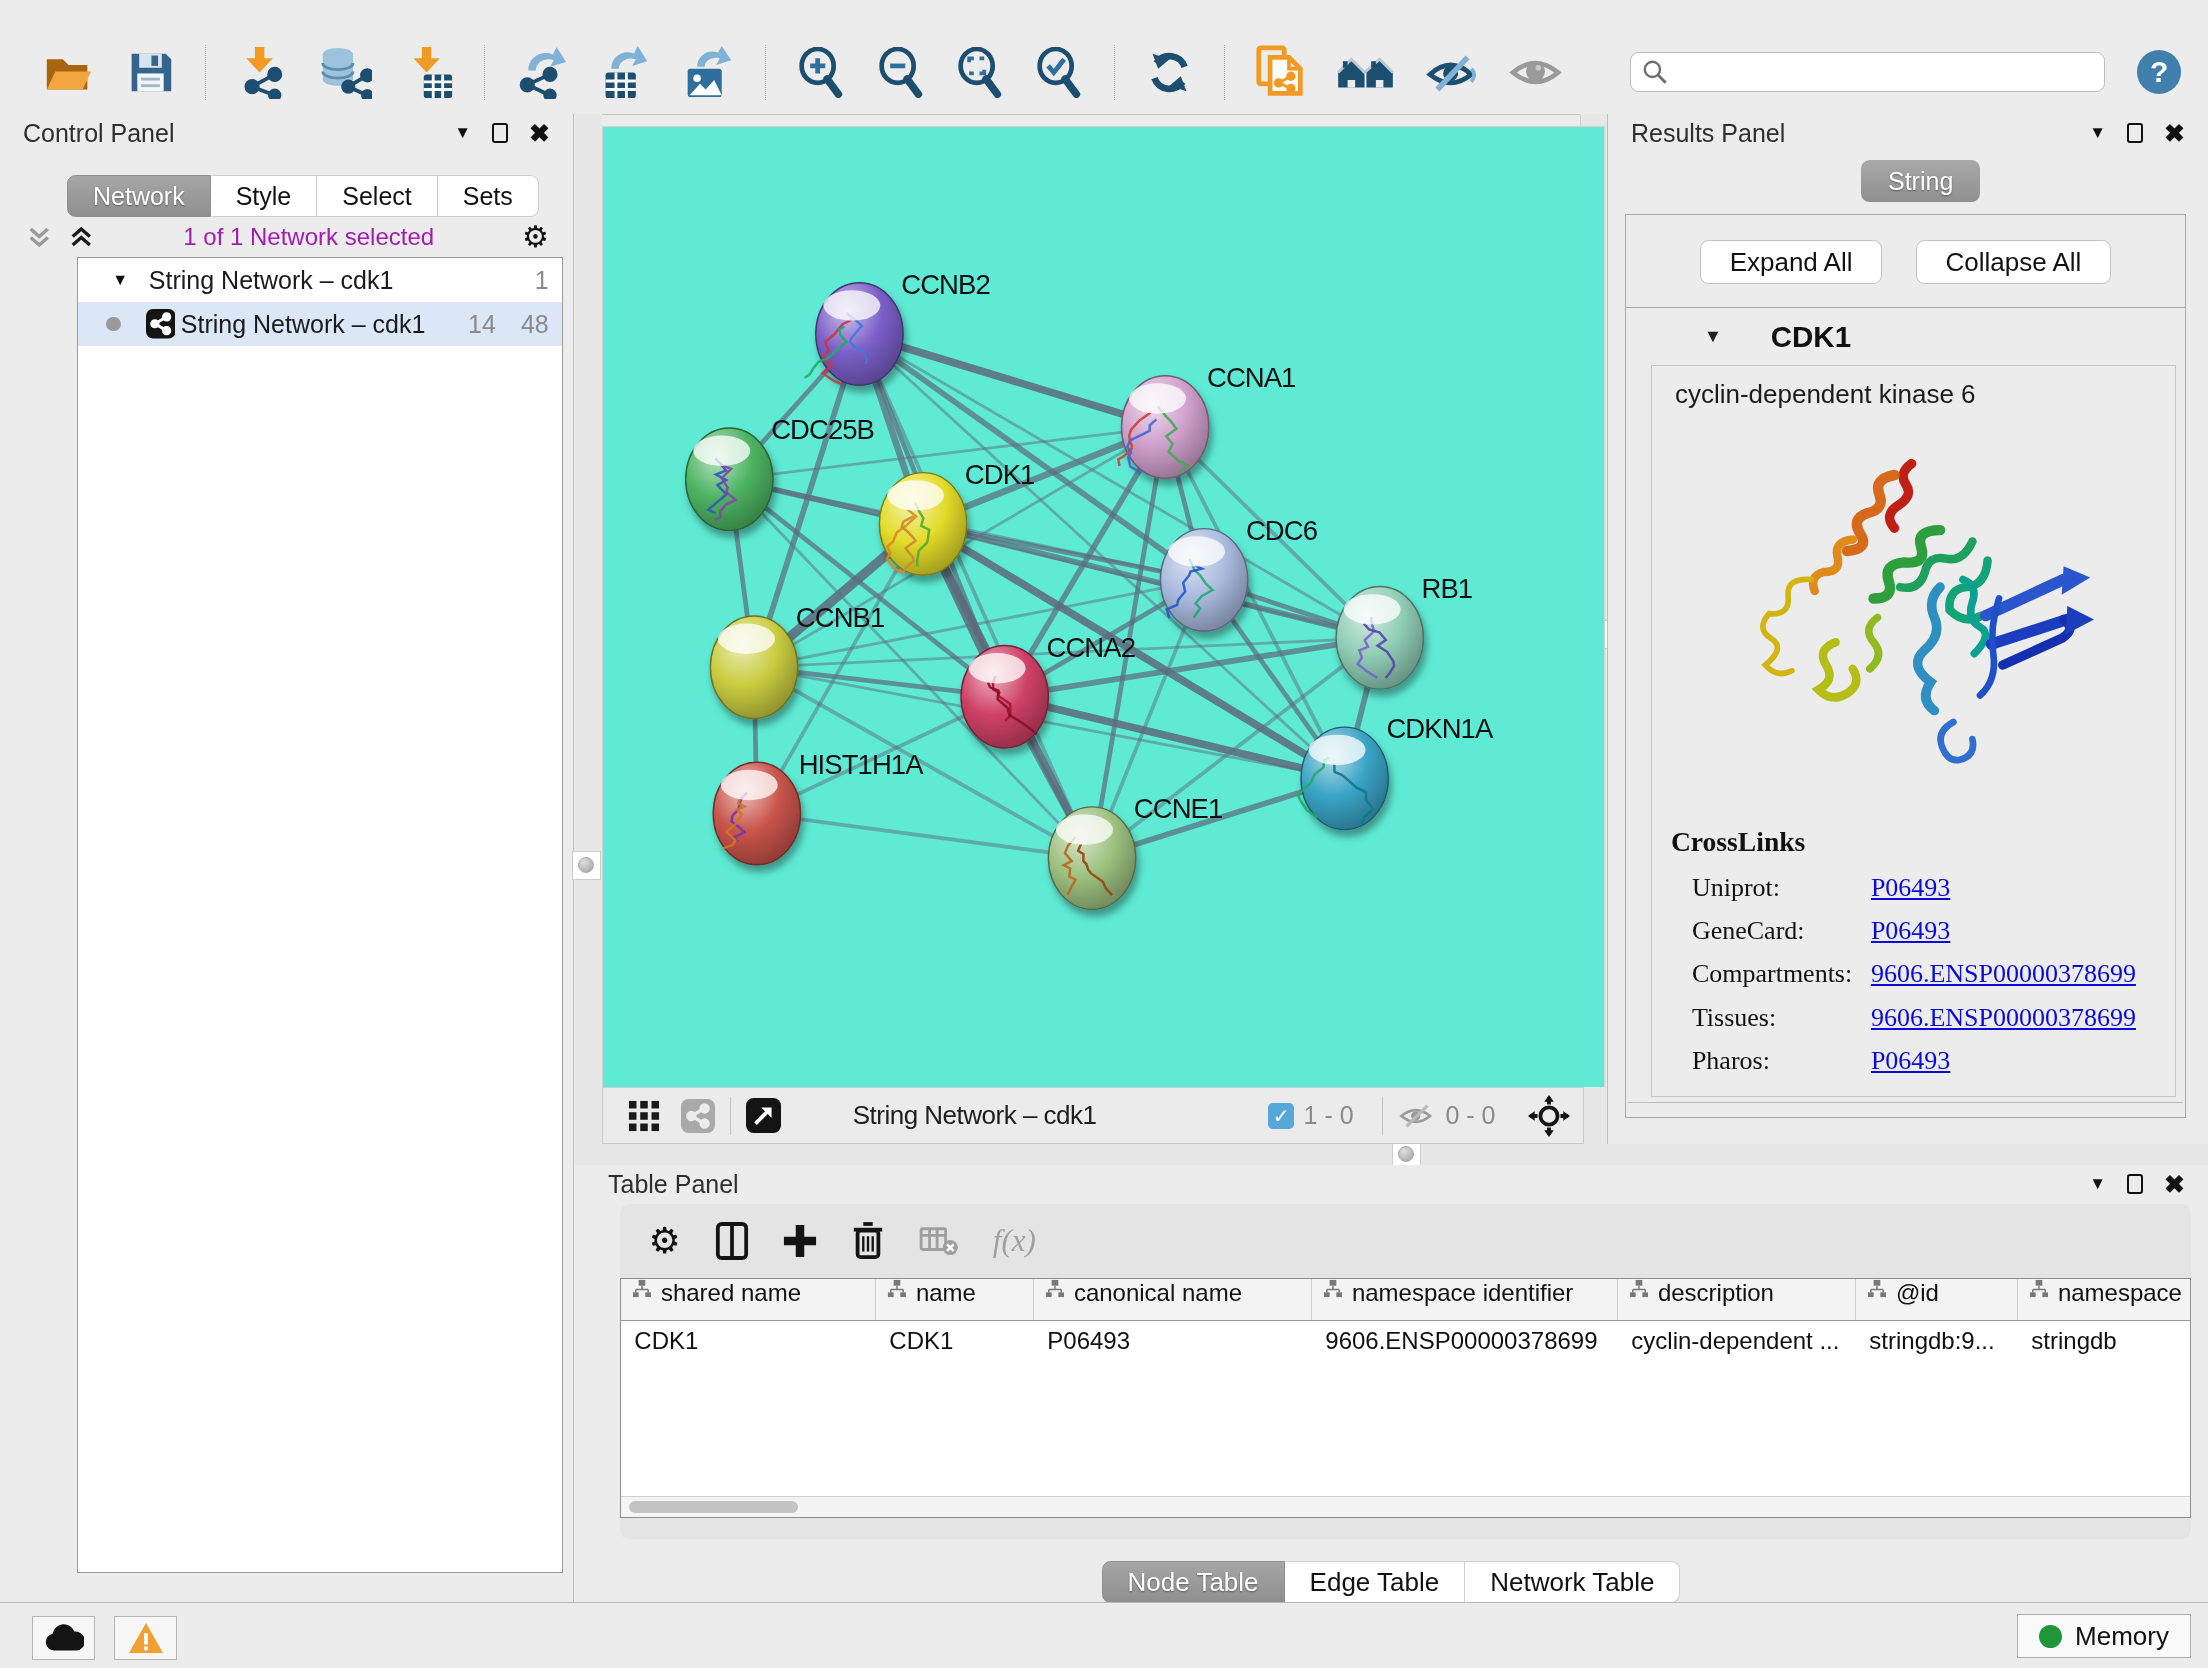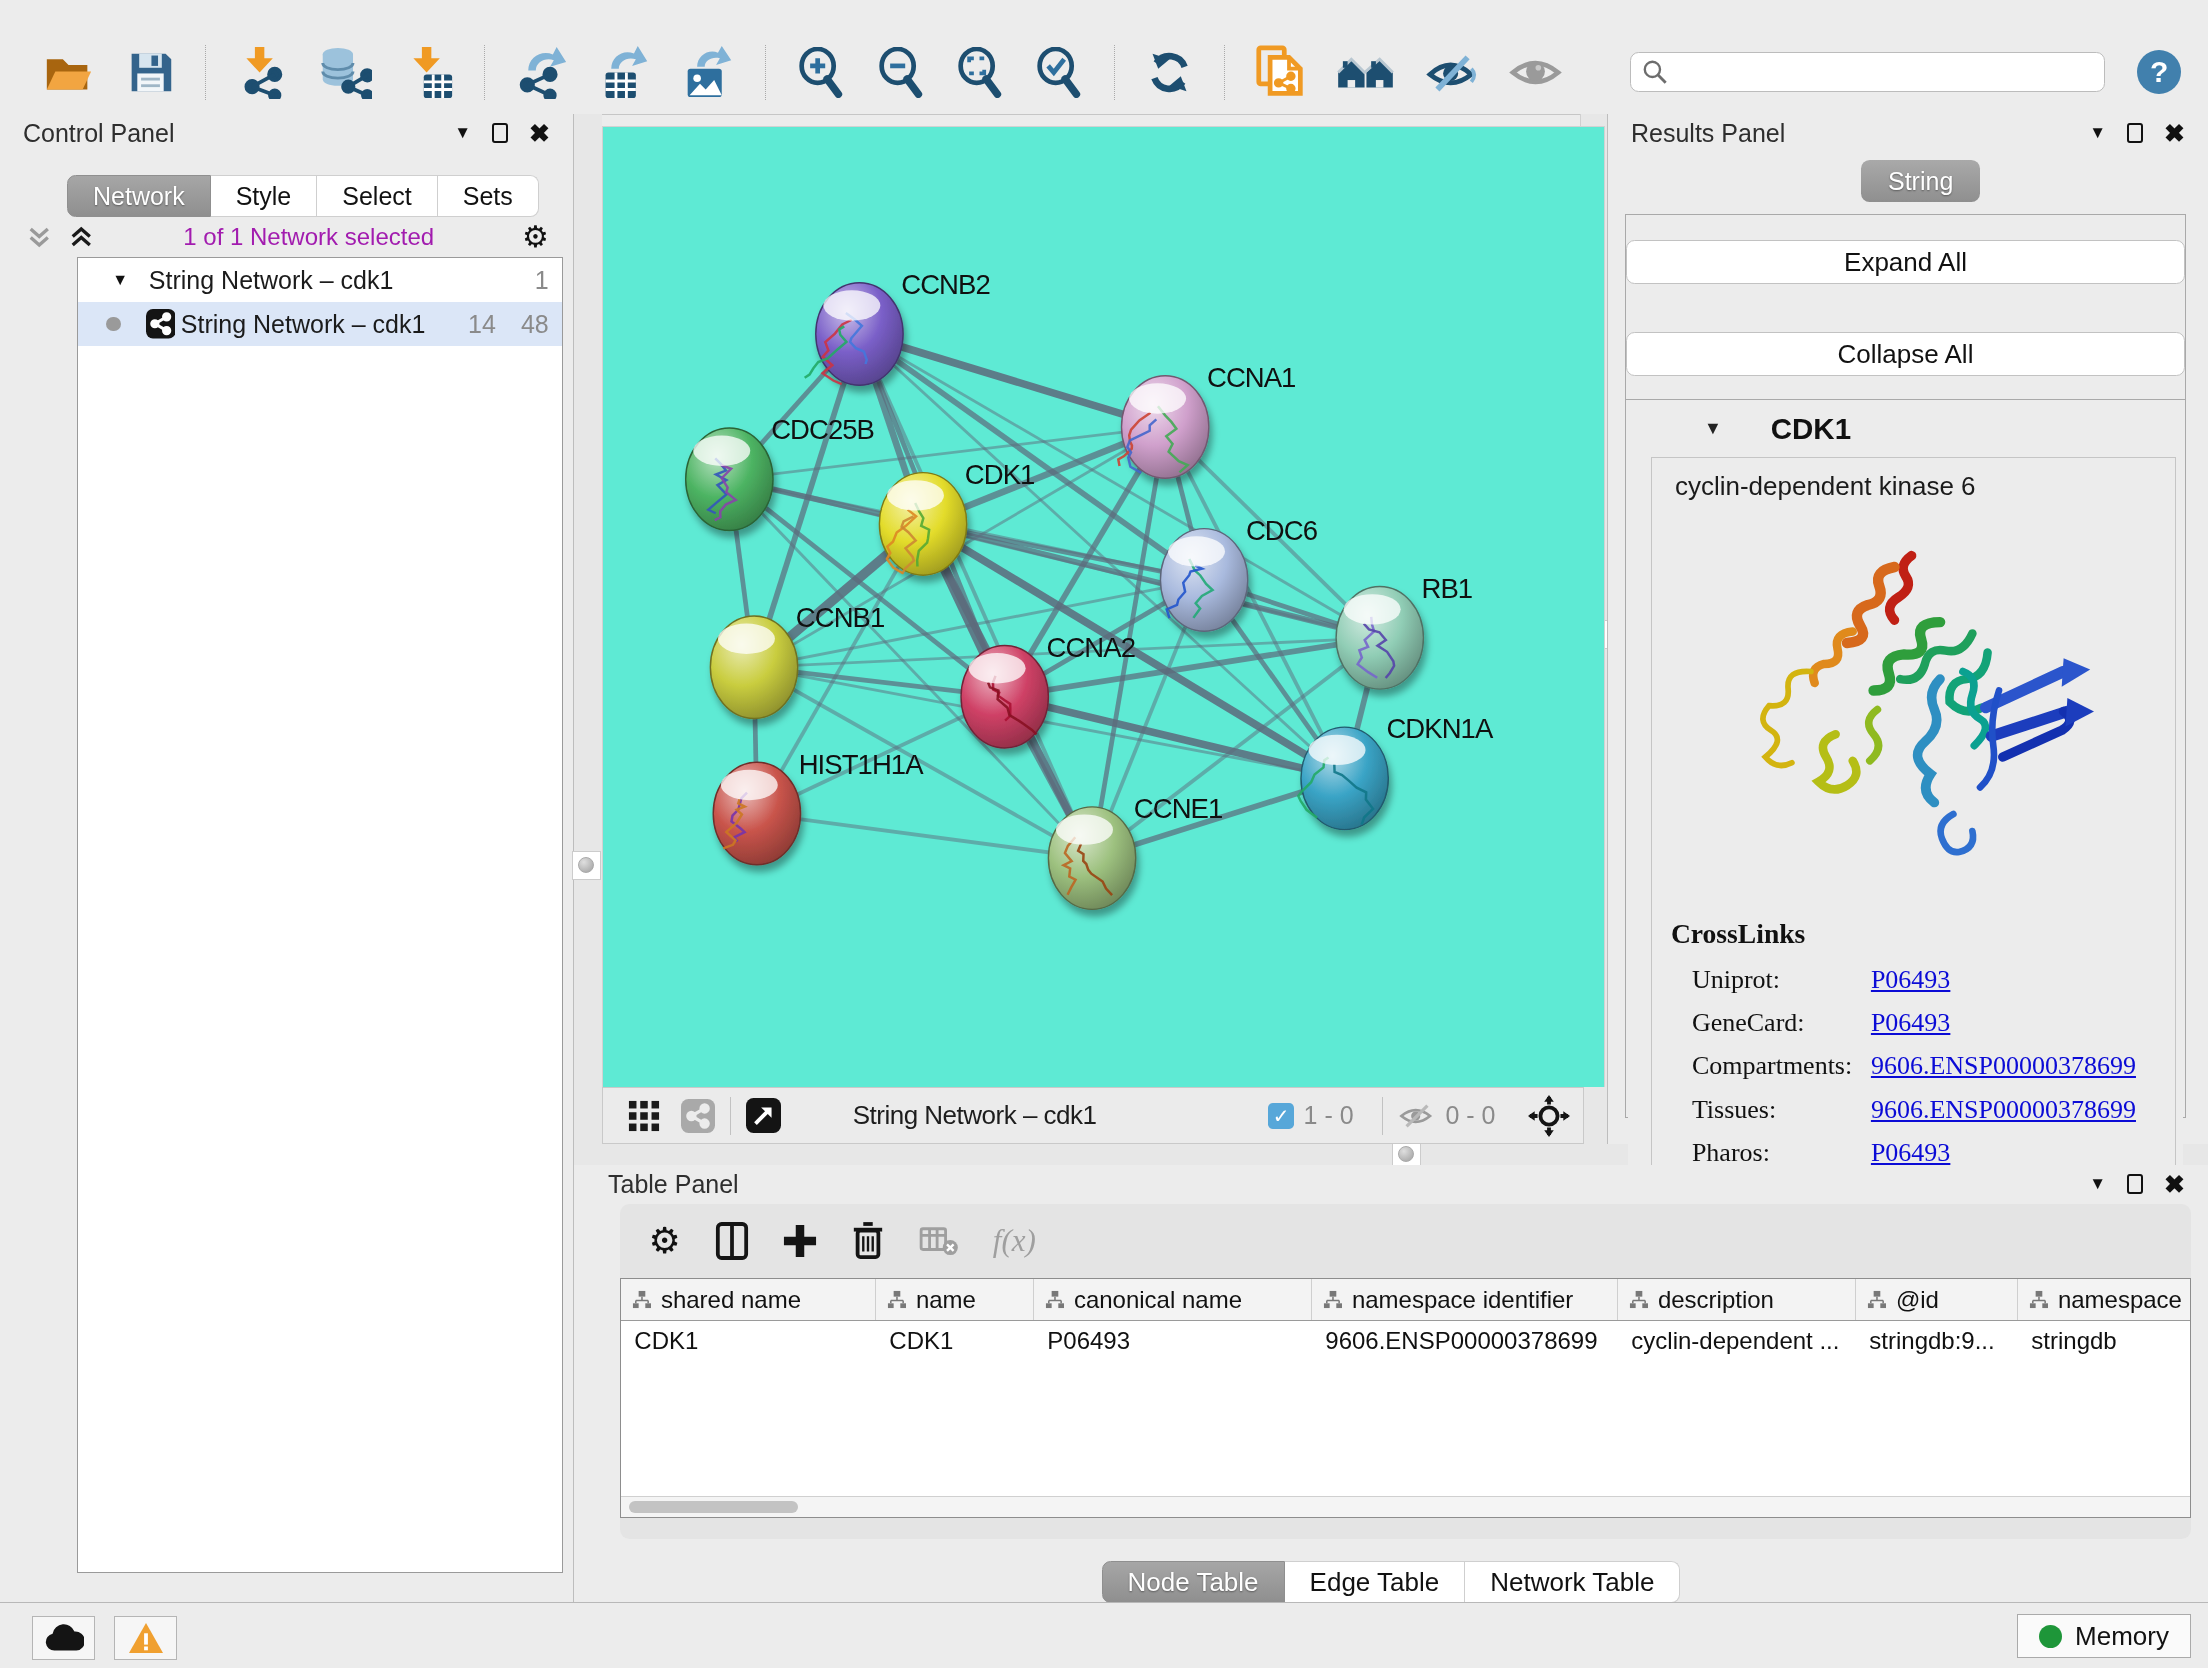--- a/index.html
+++ b/index.html
@@ -88,22 +88,22 @@
   .nf-btn{background:none;border:none;padding:0;display:flex;align-items:center;cursor:pointer;}
 
   
   .results-panel{position:absolute;left:1607px;top:114px;width:601px;height:1030px;
     background:#ececec;border-left:1px solid #bdbdbd;}
   .rp-tab{position:absolute;left:253px;top:46px;height:42px;padding:0 27px;
     background:linear-gradient(#a9a9a9,#8f8f8f);border-radius:8.6px;color:#fff;
     font-size:25px;display:flex;align-items:center;text-shadow:0 1px 1.9px rgba(0,0,0,.4);cursor:pointer;}
   .rp-box{position:absolute;left:17px;top:100px;width:561px;height:904px;
     border:1.9px solid #a9a9a9;background:#ececec;}
-  .rp-btnrow{display:flex;justify-content:center;gap:48px;padding:25px 0 23px 0;
-    border-bottom:1.9px solid #a9a9a9;flex-direction:column;}
+  .rp-btnrow{display:flex;justify-content:center;gap:34px;padding:25px 0 23px 0;
+    border-bottom:1.9px solid #a9a9a9;}
   .rp-btn{height:44px;padding:0 28.5px;background:#fff;border:1px solid #c2c2c2;
     border-radius:8.6px;font-size:26px;color:#111;cursor:pointer;
     font-family:"Liberation Sans",sans-serif;}
   .rp-card{margin:0 1.9px;border-bottom:1px solid #bbb;background:#ececec;height:795px;overflow:hidden;}
   .rp-card-head{display:flex;align-items:center;height:57px;padding-left:76px;}
   .rp-card-head .caret{font-size:18px;margin-right:49px;}
   .rp-card-head .gene{font-size:29.5px;font-weight:bold;color:#111;}
   .rp-card-inner{margin:0 7.6px 0 23px;border:1px solid #c5c5c5;background:#ececec;height:732px;}
   .rp-desc{font-size:26px;color:#1b1b1b;padding:13.3px 0 0 23px;}
   .protein-wrap{display:flex;justify-content:center;padding-top:7.6px;}
@@ -116,21 +116,21 @@
   
   .table-panel{position:absolute;left:574px;top:1165px;width:1634px;height:437px;background:#ececec;}
   .tp-container{position:absolute;left:46px;top:39px;width:1571px;height:335px;
     background:#e4e4e4;border-radius:9.5px;}
   .tp-toolbar{display:flex;align-items:center;height:74px;padding-left:28.5px;gap:34px;}
   .tp-btn{background:none;border:none;padding:0;display:flex;align-items:center;cursor:pointer;}
   .fx{font-family:"Liberation Serif",serif;font-style:italic;font-size:31px;color:#9f9f9f;}
   .tp-table{position:absolute;left:0px;top:74px;width:1571px;height:240px;
     background:#fff;border:1.9px solid #8d8d8d;overflow:hidden;}
   .tp-hrow{display:flex;height:42px;background:#f3f3f3;border-bottom:1.9px solid #9a9a9a;}
-  .tp-hcell{display:flex;align-items:center;gap:9.5px;padding-left:11.4px;font-size:24px;
+  .tp-hcell{display:flex;align-items:flex-start;gap:9.5px;padding-left:11.4px;font-size:24px;
     color:#111;border-right:1px solid #cfcfcf;overflow:hidden;white-space:nowrap;flex:none;cursor:pointer;}
   .tp-drow{display:flex;height:40px;background:#fff;}
   .tp-dcell{display:flex;align-items:center;padding-left:13.3px;font-size:24px;color:#111;
     overflow:hidden;white-space:nowrap;flex:none;cursor:text;}
   .tp-scroll{position:absolute;left:0;bottom:0;width:100%;height:21px;background:#f4f4f4;
     border-top:1px solid #d0d0d0;}
   .tp-thumb{position:absolute;left:7.6px;top:3.8px;width:169px;height:12.4px;border-radius:6.7px;background:#c3c3c3;}
   .tp-tabs{position:absolute;left:0;top:384px;width:100%;display:flex;justify-content:center;}
   .tp-tabs .tab{height:42px;font-size:26px;}
 

